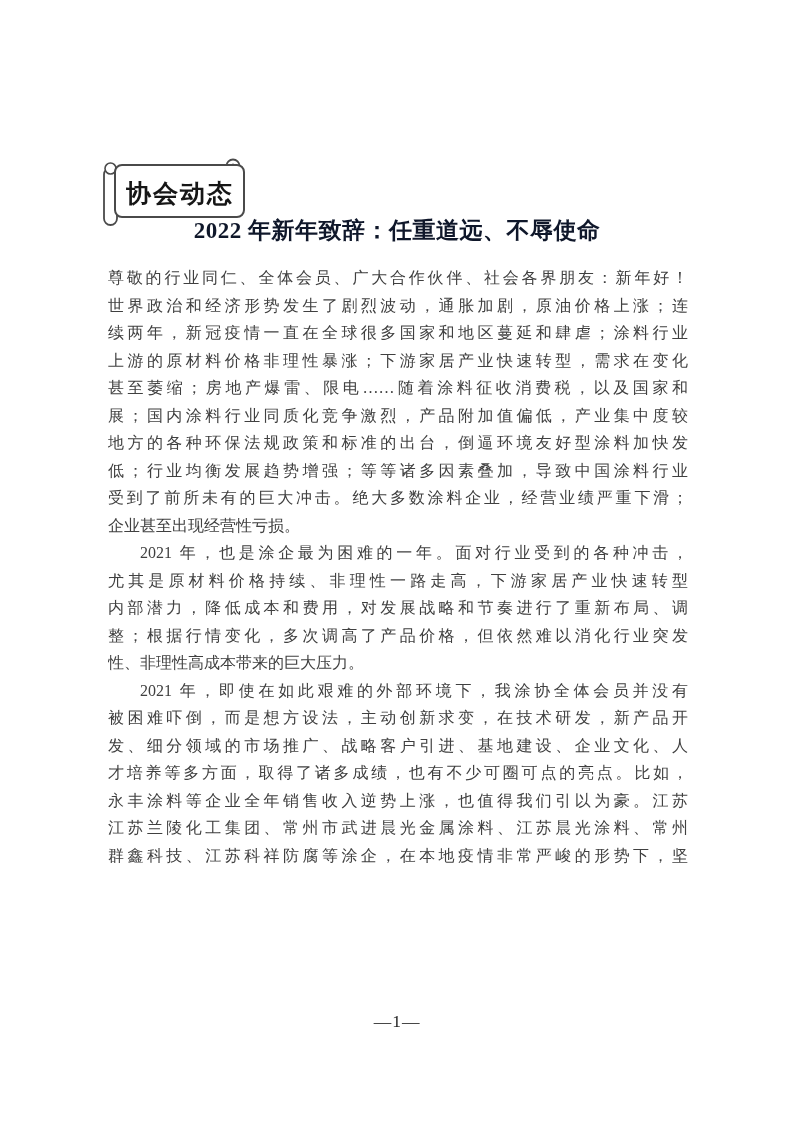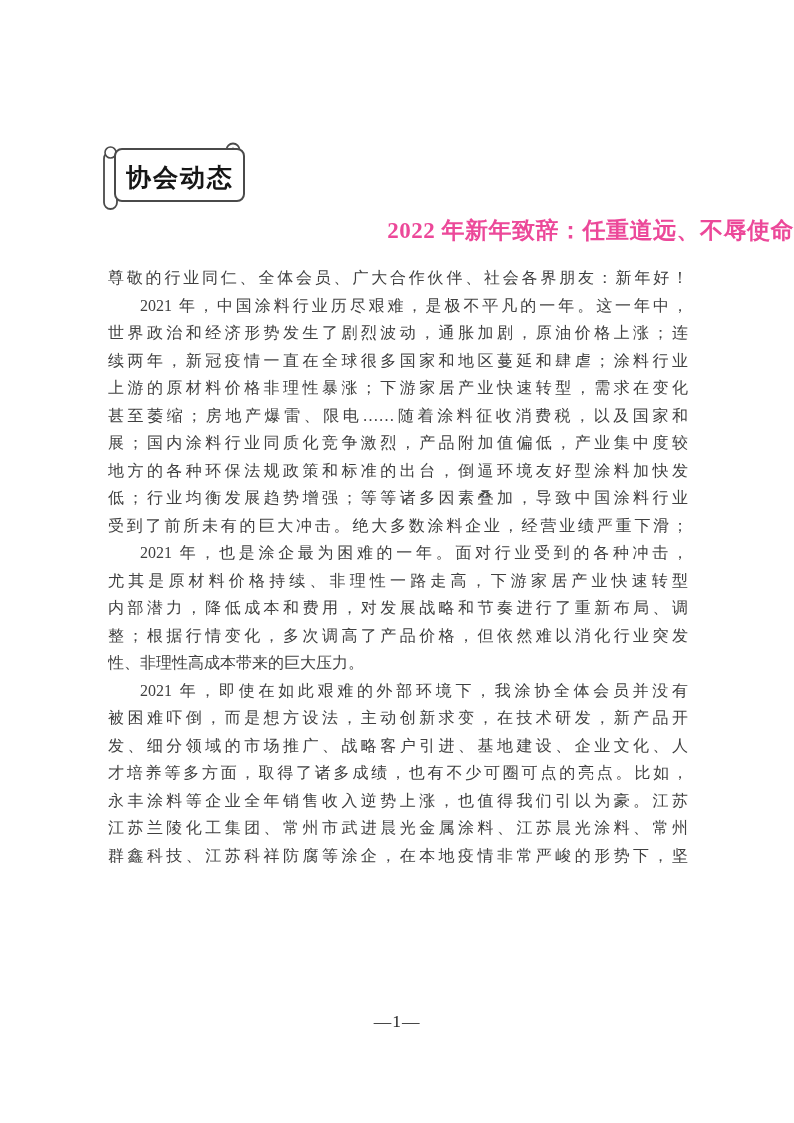--- a/index.html
+++ b/index.html
@@ -9,21 +9,21 @@
     width: 794px;
     height: 1123px;
     background: #ffffff;
     overflow: hidden;
     font-family: "Liberation Serif", "DejaVu Serif", serif;
     color: #2b2b2b;
   }
   .banner {
     position: absolute;
     left: 100px;
-    top: 139px;
+    top: 155px;
     width: 152px;
     height: 76px;
   }
   .banner svg { position: absolute; left: 0; top: 0; }
   .banner-label {
     position: absolute;
     left: 18px;
     top: 14px;
     width: 124px;
     height: 48px;
@@ -35,24 +35,24 @@
     font-size: 25px;
     letter-spacing: 2px;
     color: #161616;
     white-space: nowrap;
   }
   .article-title {
     position: absolute;
     left: 0;
     top: 215px;
     width: 100%;
-    text-align: right;
+    text-align: center;
     font-size: 23px;
     font-weight: 700;
-    color: #ec4899;
+    color: #0f172a;
     letter-spacing: 0.5px;
     white-space: nowrap;
   }
   .article-body {
     position: absolute;
     left: 108px;
     top: 264px;
     width: 580px;
     font-size: 16px;
     line-height: 27.5px;
@@ -94,29 +94,29 @@
 
       <rect x="15" y="10" width="129" height="52" rx="7" fill="#ffffff" stroke="#4a4a4a" stroke-width="2"></rect>
     </svg>
     <div class="banner-label">协会动态</div>
   </div>
 
   <div class="article-title">2022 年新年致辞：任重道远、不辱使命</div>
 
   <div class="article-body">
     <div class="line">尊敬的行业同仁、全体会员、广大合作伙伴、社会各界朋友：新年好！</div>
-    <div class="line indent">2021 年，中国涂料行业历尽艰难，是极不平凡的一年。这一年中，</div>
     <div class="line">世界政治和经济形势发生了剧烈波动，通胀加剧，原油价格上涨；连</div>
     <div class="line">续两年，新冠疫情一直在全球很多国家和地区蔓延和肆虐；涂料行业</div>
     <div class="line">上游的原材料价格非理性暴涨；下游家居产业快速转型，需求在变化</div>
     <div class="line">甚至萎缩；房地产爆雷、限电……随着涂料征收消费税，以及国家和</div>
     <div class="line">展；国内涂料行业同质化竞争激烈，产品附加值偏低，产业集中度较</div>
     <div class="line">地方的各种环保法规政策和标准的出台，倒逼环境友好型涂料加快发</div>
     <div class="line">低；行业均衡发展趋势增强；等等诸多因素叠加，导致中国涂料行业</div>
     <div class="line">受到了前所未有的巨大冲击。绝大多数涂料企业，经营业绩严重下滑；</div>
+    <div class="line end">企业甚至出现经营性亏损。</div>
     <div class="line indent">2021 年，也是涂企最为困难的一年。面对行业受到的各种冲击，</div>
     <div class="line">尤其是原材料价格持续、非理性一路走高，下游家居产业快速转型</div>
     <div class="line">内部潜力，降低成本和费用，对发展战略和节奏进行了重新布局、调</div>
     <div class="line">整；根据行情变化，多次调高了产品价格，但依然难以消化行业突发</div>
     <div class="line end">性、非理性高成本带来的巨大压力。</div>
     <div class="line indent">2021 年，即使在如此艰难的外部环境下，我涂协全体会员并没有</div>
     <div class="line">被困难吓倒，而是想方设法，主动创新求变，在技术研发，新产品开</div>
     <div class="line">发、细分领域的市场推广、战略客户引进、基地建设、企业文化、人</div>
     <div class="line">才培养等多方面，取得了诸多成绩，也有不少可圈可点的亮点。比如，</div>
     <div class="line">永丰涂料等企业全年销售收入逆势上涨，也值得我们引以为豪。江苏</div>

